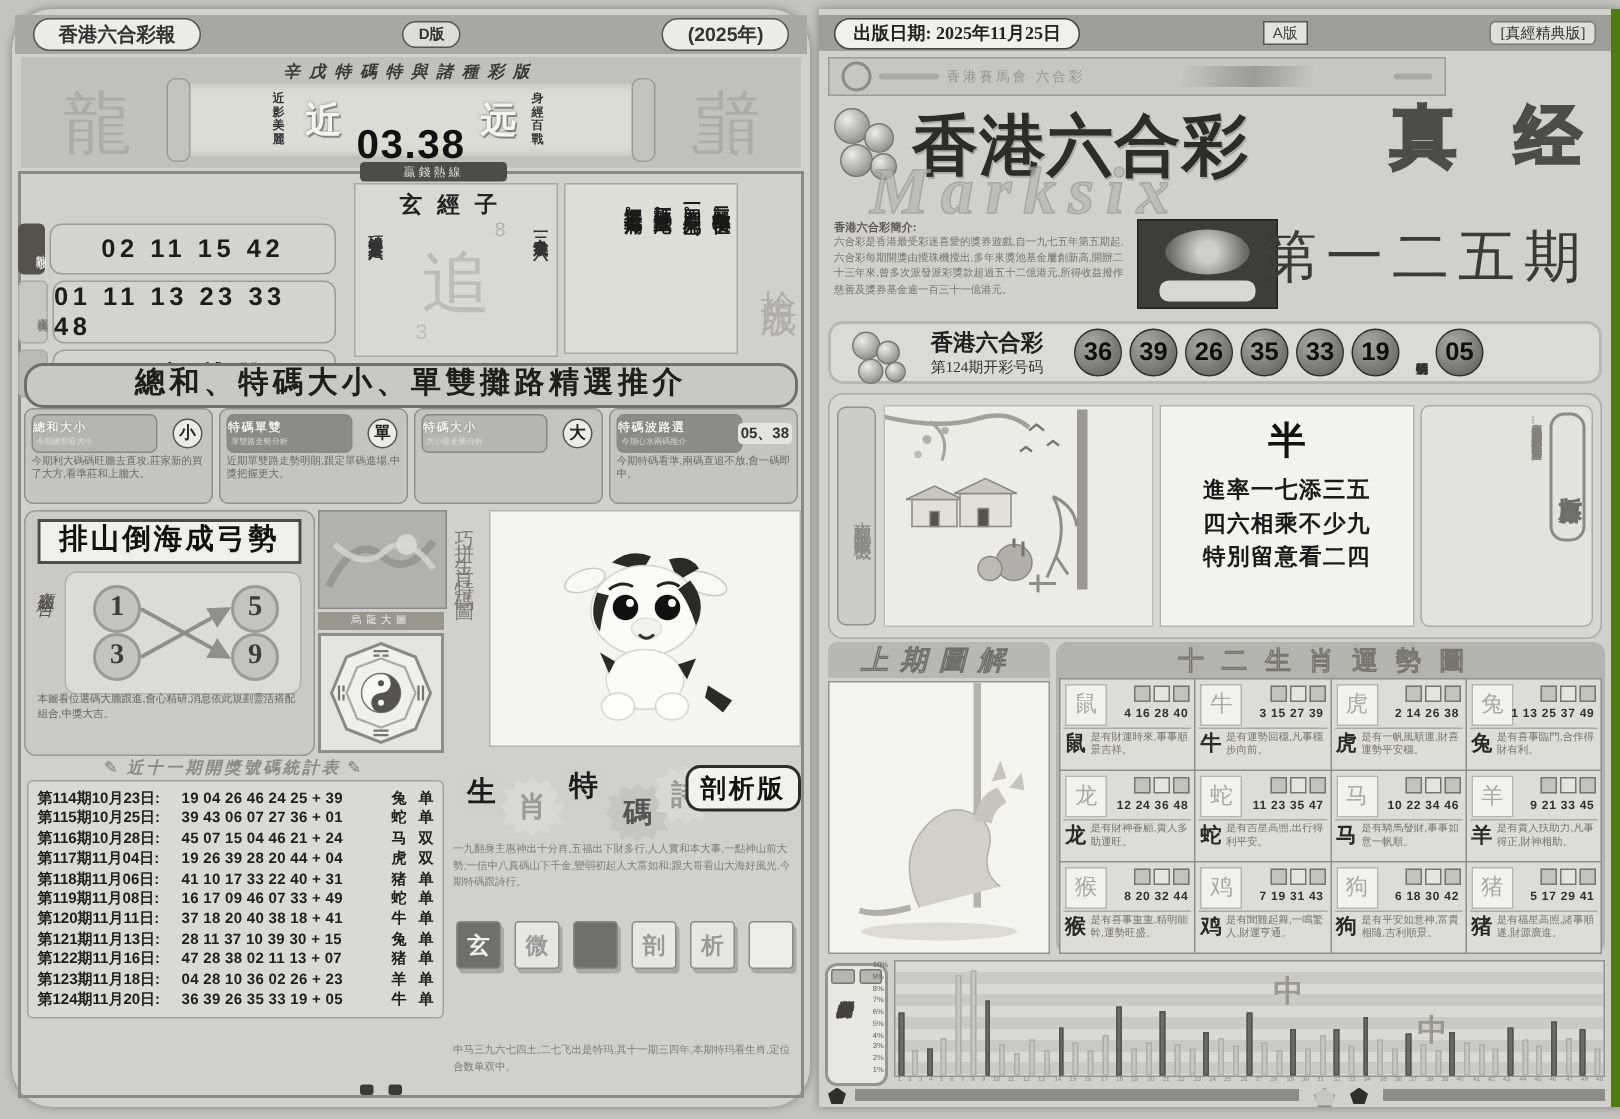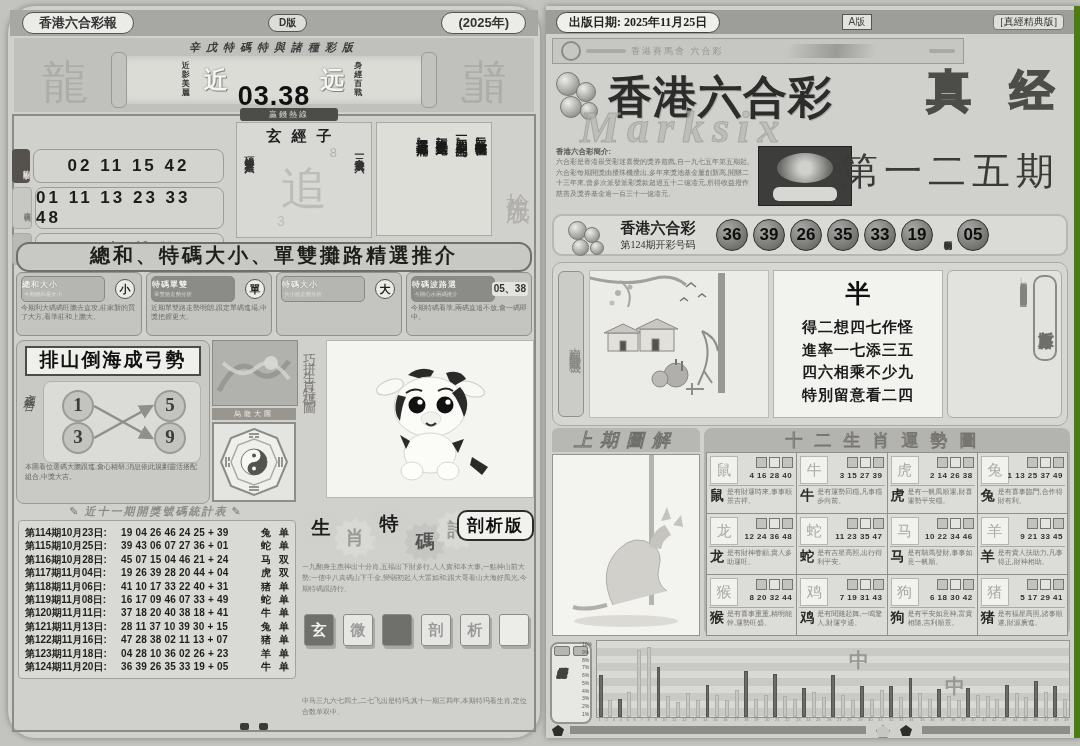--- a/index.html
+++ b/index.html
@@ -566,21 +566,20 @@
           <path d="M112,60 q10,18 2,40 M112,60 q14,6 16,20 M114,100 l-6,14 M114,100 l8,12" fill="none" stroke="#8f8d88" stroke-width="2"></path>
           <circle cx="86" cy="104" r="12" fill="#b1afab" stroke="#8a8884"></circle>
           <circle cx="70" cy="108" r="8" fill="#bcbab5" stroke="#8a8884"></circle>
           <path d="M92,90 v10 M86,88 v6" stroke="#77756f" stroke-width="2"></path>
           <path d="M96,118 h18 M102,112 v12" stroke="#8f8d88" stroke-width="2"></path>
         </svg>
       </div>
       <div class="r-poembox">
         <div class="r-poemtitle">半</div>
         <div id="r-poemlines">
-            <div>得二想四七作怪</div>
             <div>進率一七添三五</div>
             <div>四六相乘不少九</div>
             <div>特別留意看二四</div>
           </div>
       </div>
       <div class="r-panel">
         <div class="p-tab vtext">序言版</div>
         <div class="p-text">朋友們,由於六合彩票源遠流長,人們對搖珠的風險靈活大夫,只要大家深入到專科之場分析中,都成風險縮金減少,而大會大夫擬高中獎率,只愛性辨加嘗試,中獎便是順理成章的事了,賺錢始重觸手彩運,其乃正版。</div>
       </div>
     </div>

